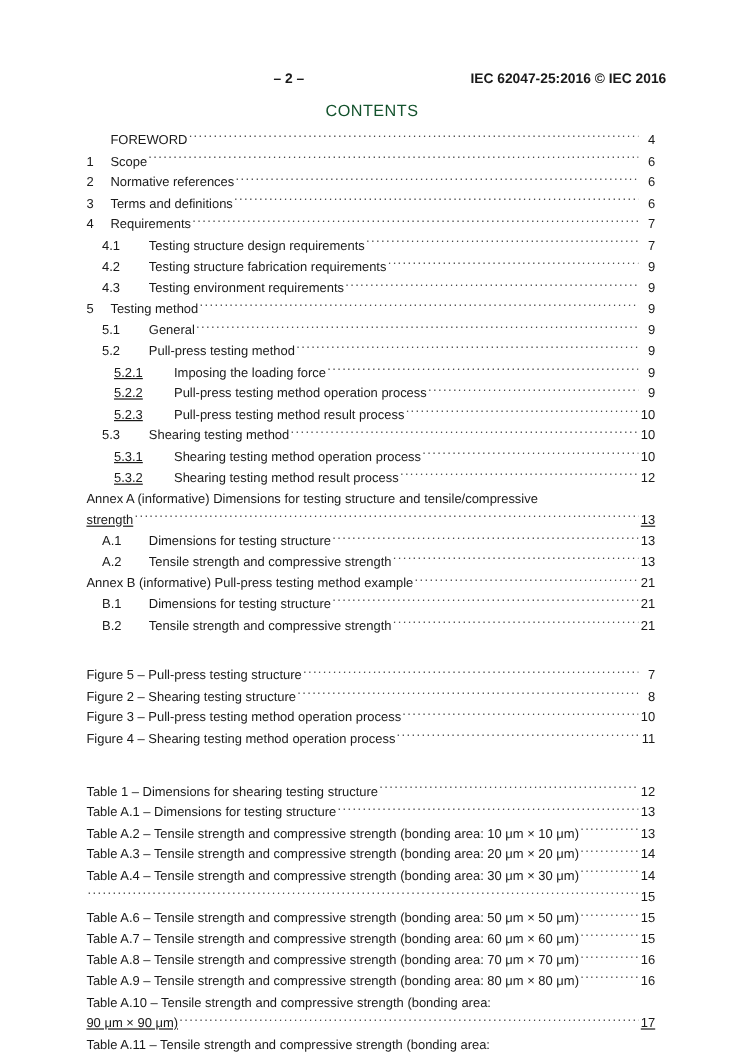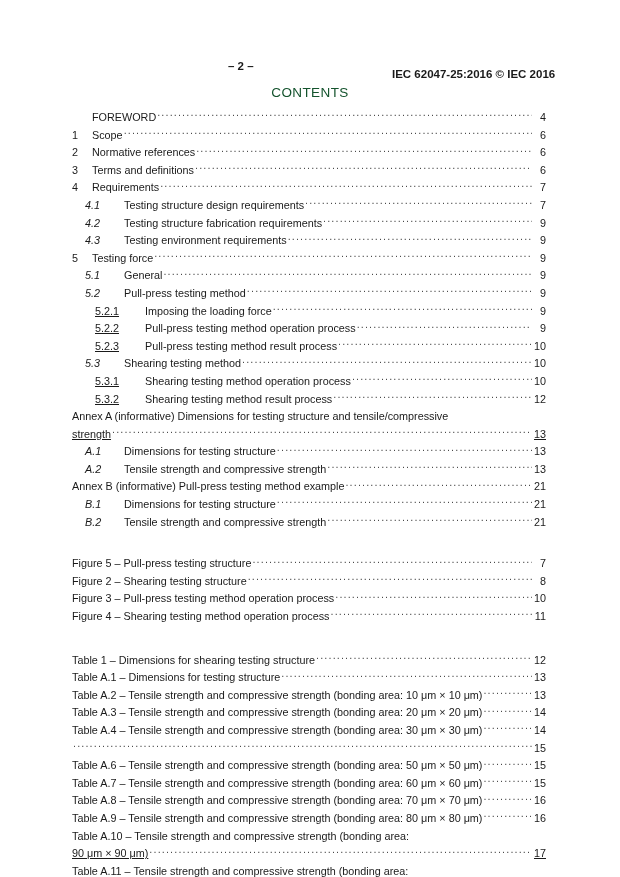--- a/index.html
+++ b/index.html
@@ -39,21 +39,20 @@
   }
   .running-header .page-marker {
     position: absolute;
     left: 156px;
     white-space: nowrap;
   }
   .running-header .doc-ref {
     position: absolute;
     left: 320px;
     white-space: nowrap;
-    margin-top: 8px;
   }
 
   
   .contents-title {
     position: absolute;
     left: 0;
     right: 0;
     top: 84px;
     text-align: center;
     font-size: 13.5px;
@@ -111,21 +110,21 @@
   .toc-page {
     flex: 0 0 auto;
     text-align: right;
     min-width: 13px;
     white-space: nowrap;
   }
 
   
   .lvl1 > .toc-num { width: 20px; }
   .lvl2 { padding-left: 13px; }
-  .lvl2 > .toc-num { width: 39px; font-style: italic; }
+  .lvl2 > .toc-num { width: 39px; }
   .lvl3 { padding-left: 23px; }
   .lvl3 > .toc-num { width: 50px; text-decoration: underline; }
 
   
   .toc-entry.wrapped {
     display: block;
     white-space: normal;
   }
   .toc-entry.wrapped .wrap-first {
     display: block;
@@ -202,21 +201,21 @@
           <span class="toc-page">9</span>
         </div>
         <div class="toc-entry lvl2">
           <span class="toc-num">4.3</span>
           <span class="toc-label">Testing environment requirements</span>
           <span class="toc-leader"></span>
           <span class="toc-page">9</span>
         </div>
         <div class="toc-entry lvl1">
           <span class="toc-num">5</span>
-          <span class="toc-label">Testing force</span>
+          <span class="toc-label">Testing method</span>
           <span class="toc-leader"></span>
           <span class="toc-page">9</span>
         </div>
         <div class="toc-entry lvl2">
           <span class="toc-num">5.1</span>
           <span class="toc-label">General</span>
           <span class="toc-leader"></span>
           <span class="toc-page">9</span>
         </div>
         <div class="toc-entry lvl2">

